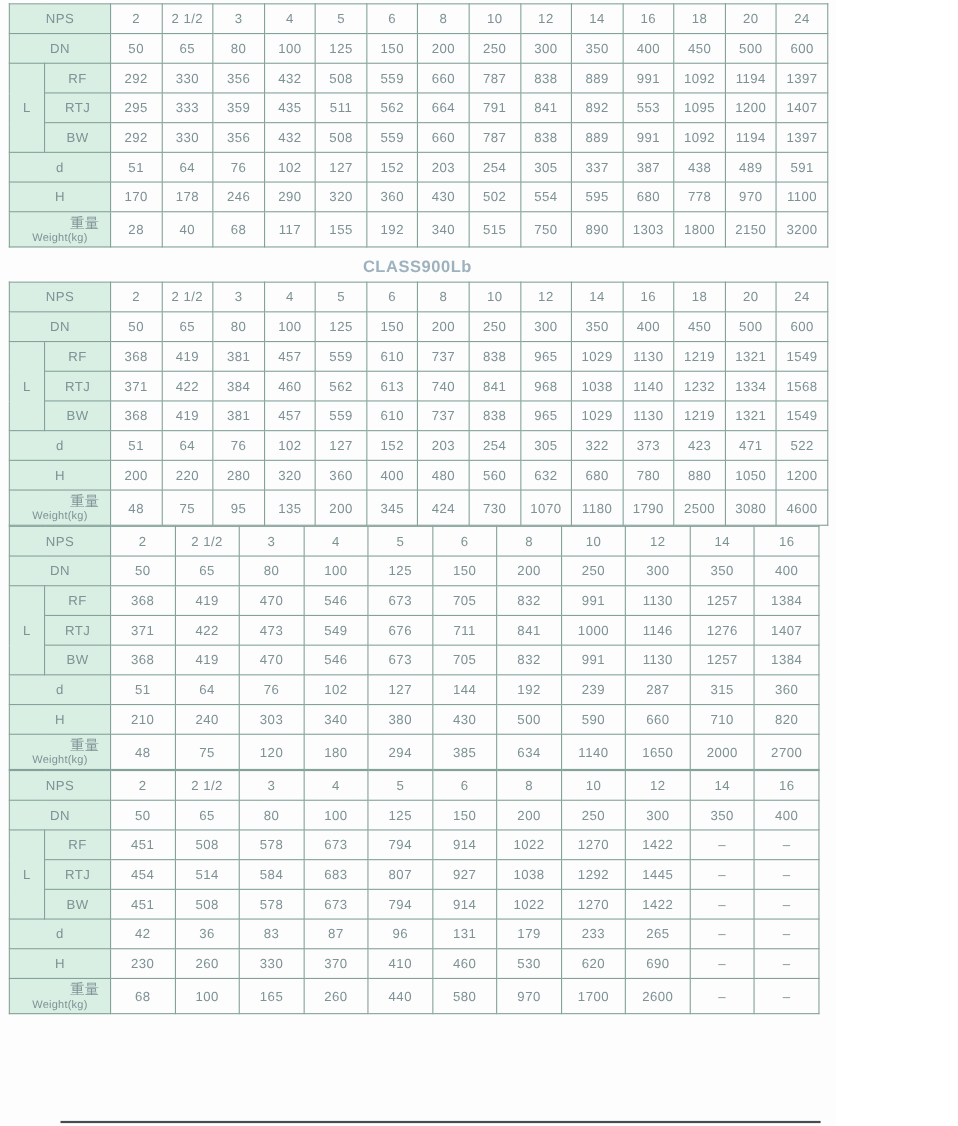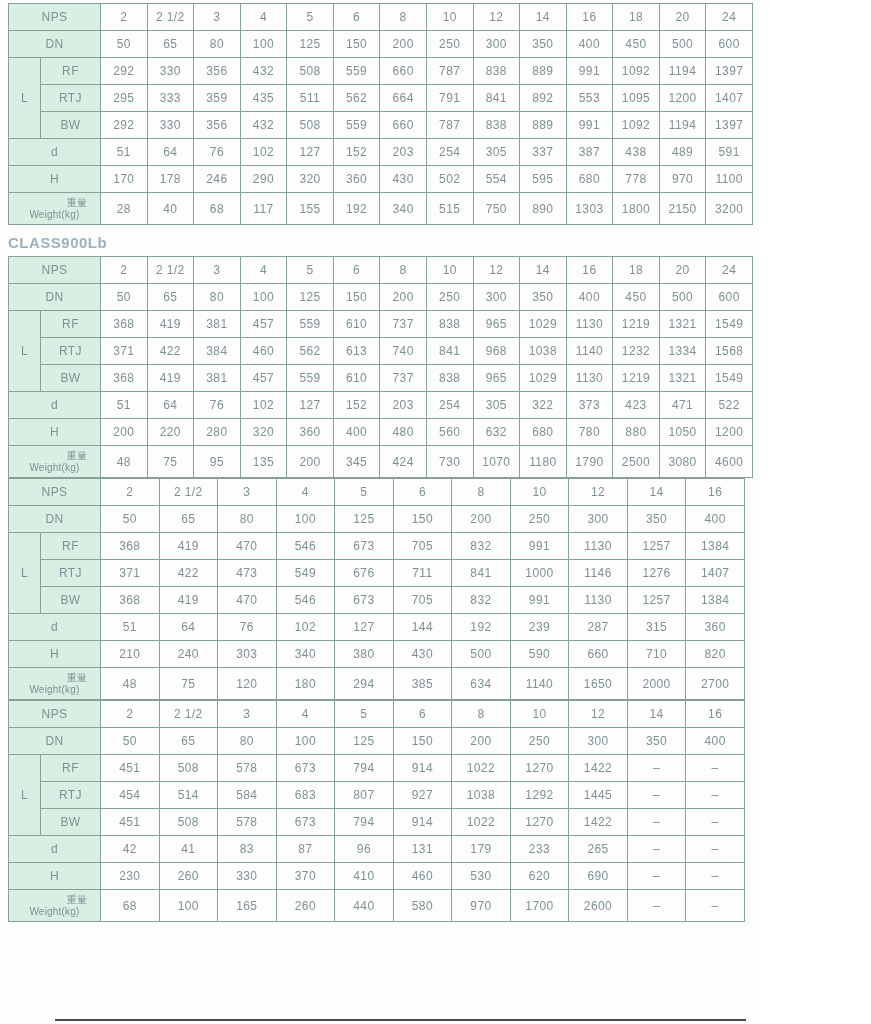--- a/index.html
+++ b/index.html
@@ -4,21 +4,21 @@
 <style>
   html,body { margin:0; padding:0; background:#ffffff; }
   .page {
     width:760px; height:1024px; box-sizing:border-box;
     background:#fcfdfc; position:relative;
     padding:3px 7px 0 8px;
     font-family:"Liberation Sans", sans-serif;
     overflow:hidden;
   }
   .tbl-title {
-    text-align:left;
+    text-align:center;
     font-weight:bold;
     font-size:15px;
     color:#9db1be;
     letter-spacing:0.5px;
     padding:9px 2px 4px 0;
     line-height:18px;
   }
   table.spec {
     border-collapse:collapse;
     width:100%;
@@ -35,21 +35,21 @@
     height:26px;
     padding:0;
     background:#fcfdfc;
   }
   table.spec td.hdr {
     background:#d9efe4;
     color:#7d9294;
   }
   table.spec tr.weight-row td { height:31px; }
   .w-label { font-size:10px; line-height:1.2; letter-spacing:0.2px; }
-  .w-label .cn { font-size:10px;margin-left:45px; }
+  .w-label .cn { font-size:13px;margin-left:45px; }
   .footer-line {
     position:absolute;
     left:55px; right:14px; bottom:3px;
     height:2px;
     background:#474b4e;
   }
 </style>
 </head>
 <body>
 
@@ -596,21 +596,21 @@
             <td>914</td>
             <td>1022</td>
             <td>1270</td>
             <td>1422</td>
             <td>–</td>
             <td>–</td>
           </tr>
           <tr>
             <td class="hdr" colspan="2">d</td>
             <td>42</td>
-            <td>41</td>
+            <td>36</td>
             <td>83</td>
             <td>87</td>
             <td>96</td>
             <td>131</td>
             <td>179</td>
             <td>233</td>
             <td>265</td>
             <td>–</td>
             <td>–</td>
           </tr>

